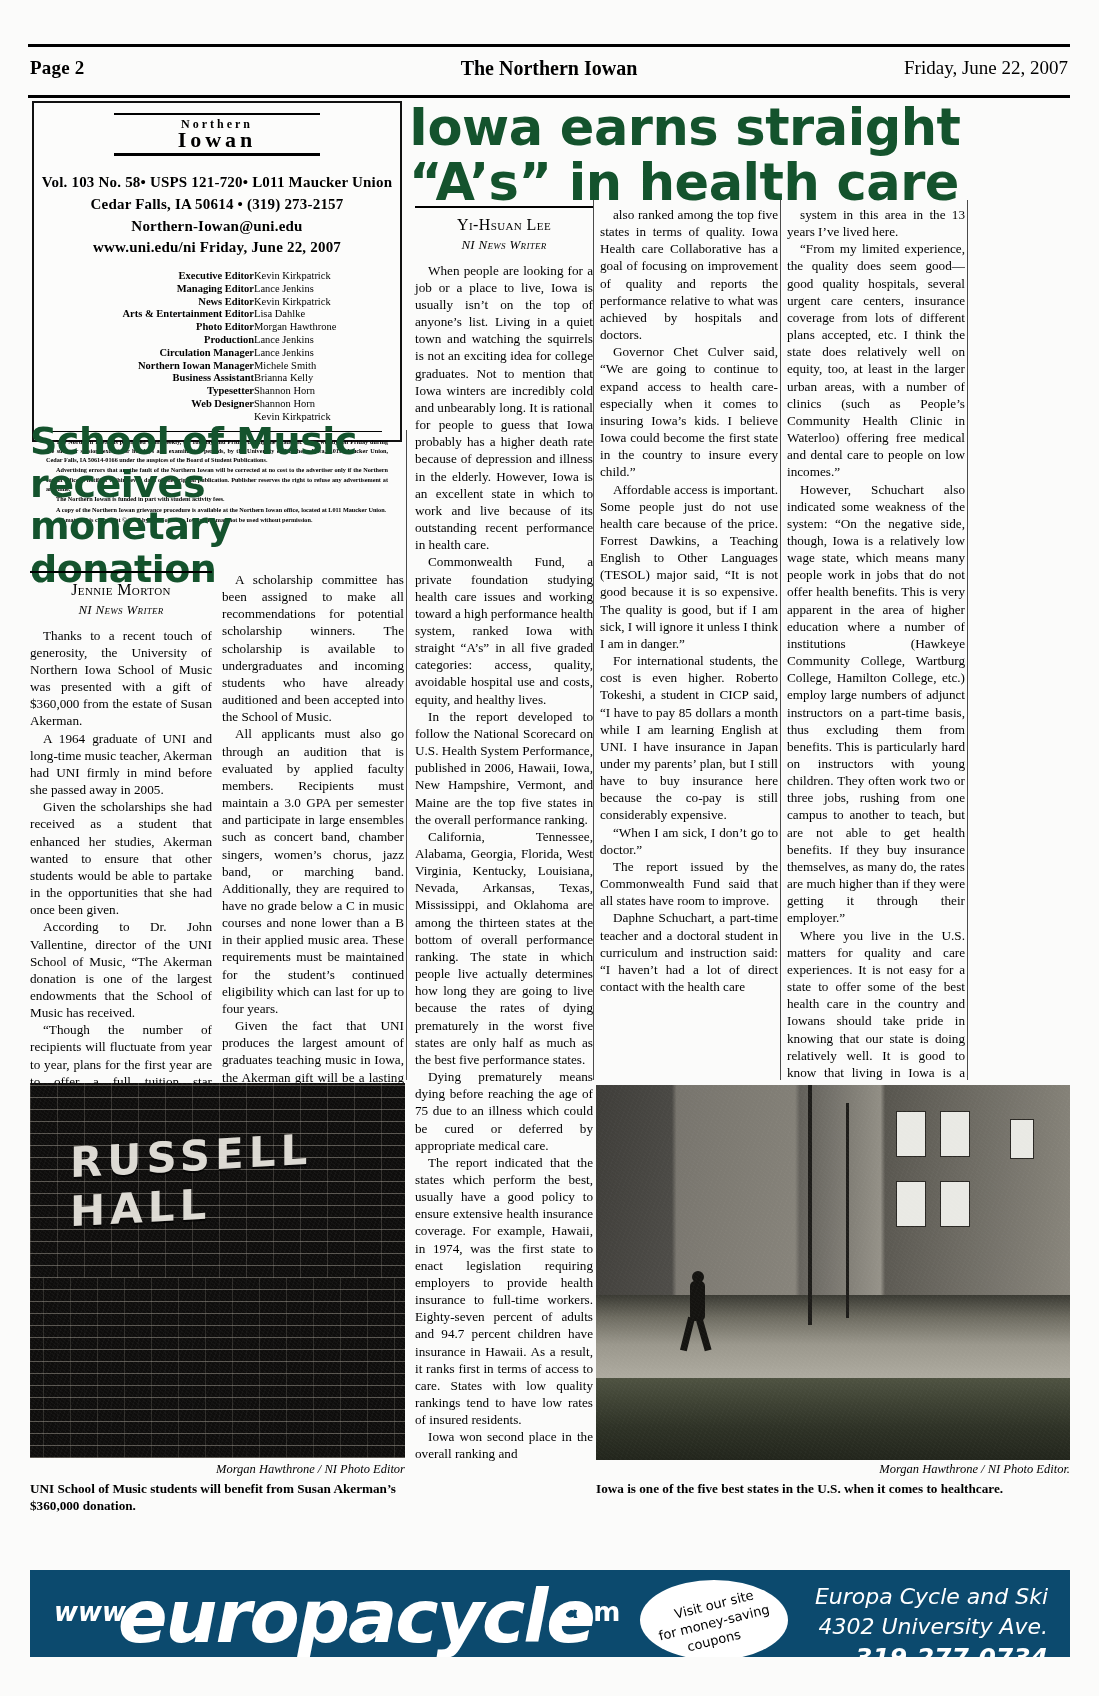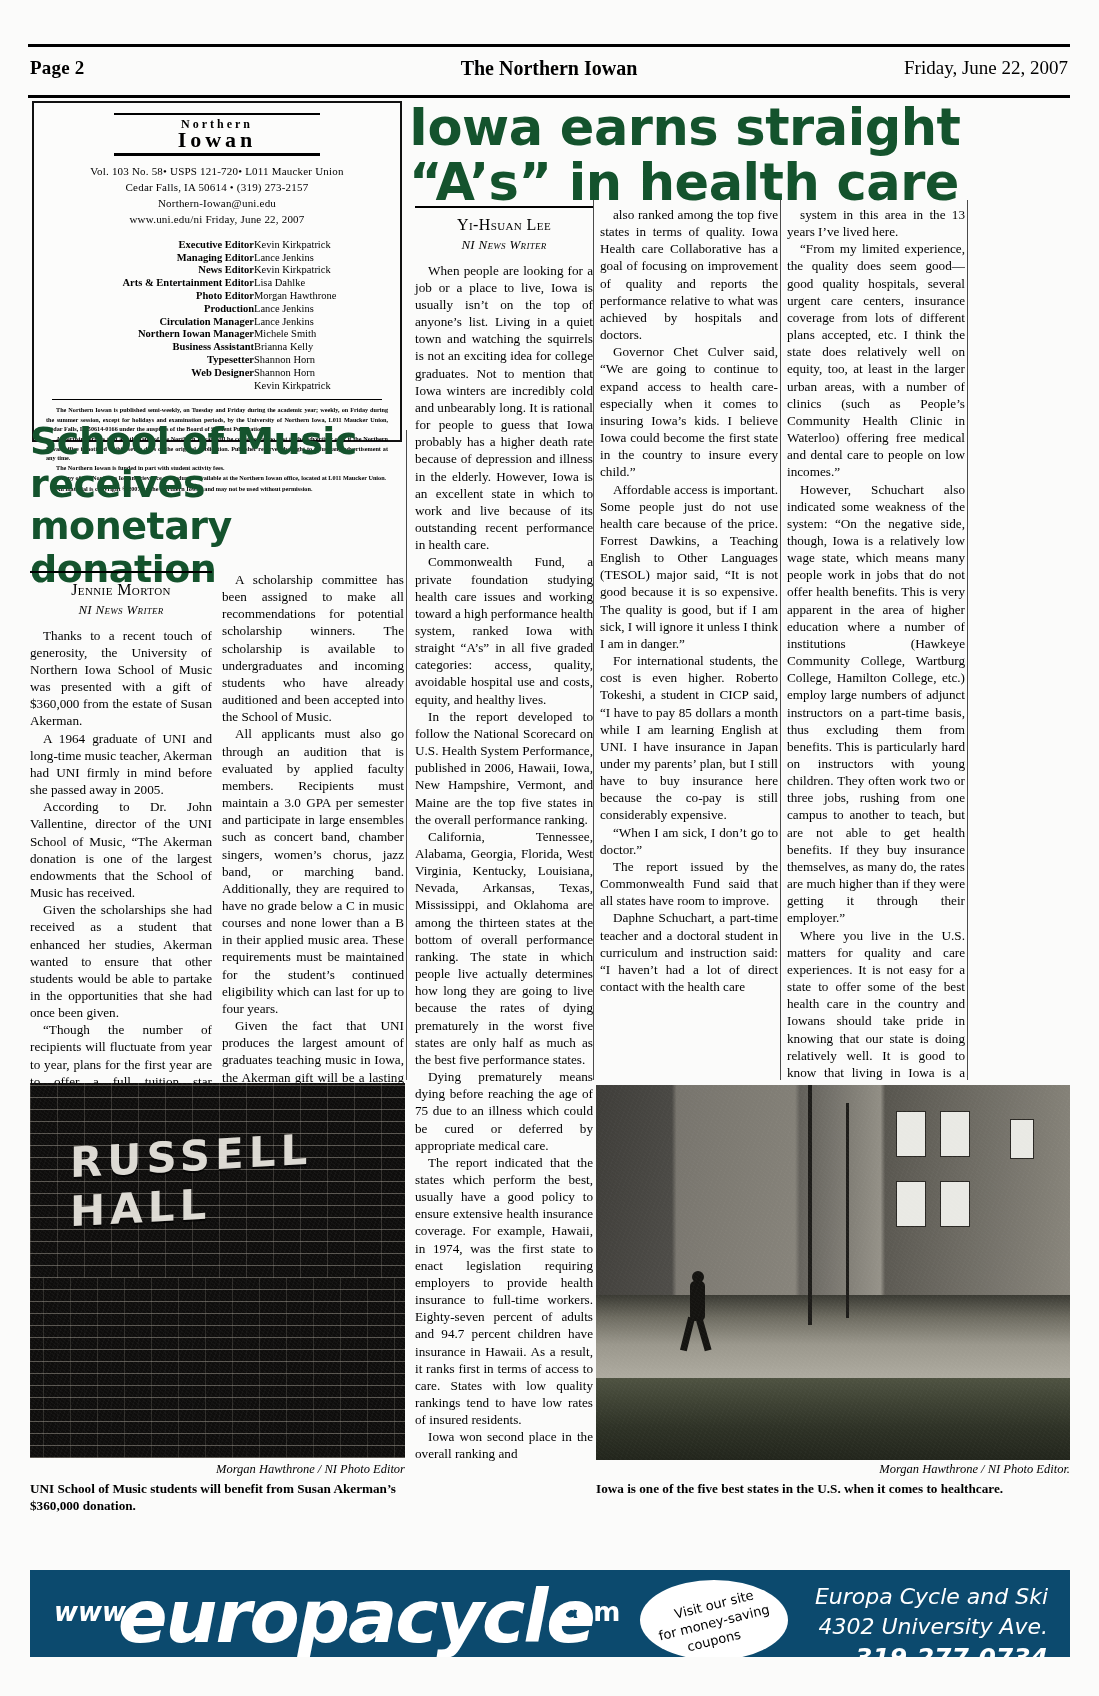--- a/index.html
+++ b/index.html
@@ -39,22 +39,22 @@
     font-size:12px;letter-spacing:3px;
   }
   .flag .f2{
     font-family:"Liberation Serif",serif;font-weight:bold;
     font-size:22px;letter-spacing:4px;margin-top:-1px;
   }
   .flag-rule-top{width:206px;height:0;border-top:2px solid #000;margin:10px auto 3px auto;}
   .flag-rule-bot{width:206px;height:0;border-top:3px solid #000;margin:2px auto 0 auto;}
 
   .volinfo{
-    text-align:center;font-family:"Liberation Serif",serif;font-weight:normal;
-    font-size:11px;line-height:1.45;margin-top:8px;letter-spacing:.2px;
+    text-align:center;font-family:"Liberation Serif",serif;font-weight:bold;
+    font-size:15px;line-height:1.45;margin-top:16px;letter-spacing:.2px;
   }
 
   .staff-table{
     margin:11px auto 0 auto;width:322px;border-collapse:collapse;
     font-size:10.5px;line-height:1.22;
   }
   .staff-table td{padding:0;vertical-align:top;}
   .staff-role{text-align:right;font-weight:bold;padding-right:6px;white-space:nowrap;font-size:10.5px;}
   .staff-name{text-align:left;white-space:nowrap;font-size:10.5px;}
 
@@ -335,22 +335,22 @@
 
   <div class="col" id="col-l1">
     <div class="byline-rule"></div>
     <div class="byline">
       <div class="bl-name">Jennie Morton</div>
       <div class="bl-role">NI News Writer</div>
     </div>
     <div id="sc1">
         <p>Thanks to a recent touch of generosity, the University of Northern Iowa School of Music was presented with a gift of $360,000 from the estate of Susan Akerman.</p>
         <p>A 1964 graduate of UNI and long-time music teacher, Akerman had UNI firmly in mind before she passed away in 2005.</p>
+        <p>Given the scholarships she had received as a student that enhanced her studies, Akerman wanted to ensure that other students would be able to partake in the opportunities that she had once been given.</p>
         <p>According to Dr. John Vallentine, director of the UNI School of Music, “The Akerman donation is one of the largest endowments that the School of Music has received.</p>
-        <p>Given the scholarships she had received as a student that enhanced her studies, Akerman wanted to ensure that other students would be able to partake in the opportunities that she had once been given.</p>
         <p>“Though the number of recipients will fluctuate from year to year, plans for the first year are to offer a full tuition star scholarship to an outstanding student and smaller scholarships as funding permits.”</p>
       </div>
   </div>
   <div class="col" id="col-l2">
     <div id="sc2">
         <p>A scholarship committee has been assigned to make all recommendations for potential scholarship winners. The scholarship is available to undergraduates and incoming students who have already auditioned and been accepted into the School of Music.</p>
         <p>All applicants must also go through an audition that is evaluated by applied faculty members. Recipients must maintain a 3.0 GPA per semester and participate in large ensembles such as concert band, chamber singers, women’s chorus, jazz band, or marching band. Additionally, they are required to have no grade below a C in music courses and none lower than a B in their applied music area. These requirements must be maintained for the student’s continued eligibility which can last for up to four years.</p>
         <p>Given the fact that UNI produces the largest amount of graduates teaching music in Iowa, the Akerman gift will be a lasting tribute to UNI and a wonderful way to enhance music appreciation throughout the state in the years to come.</p>
       </div>
   </div>

